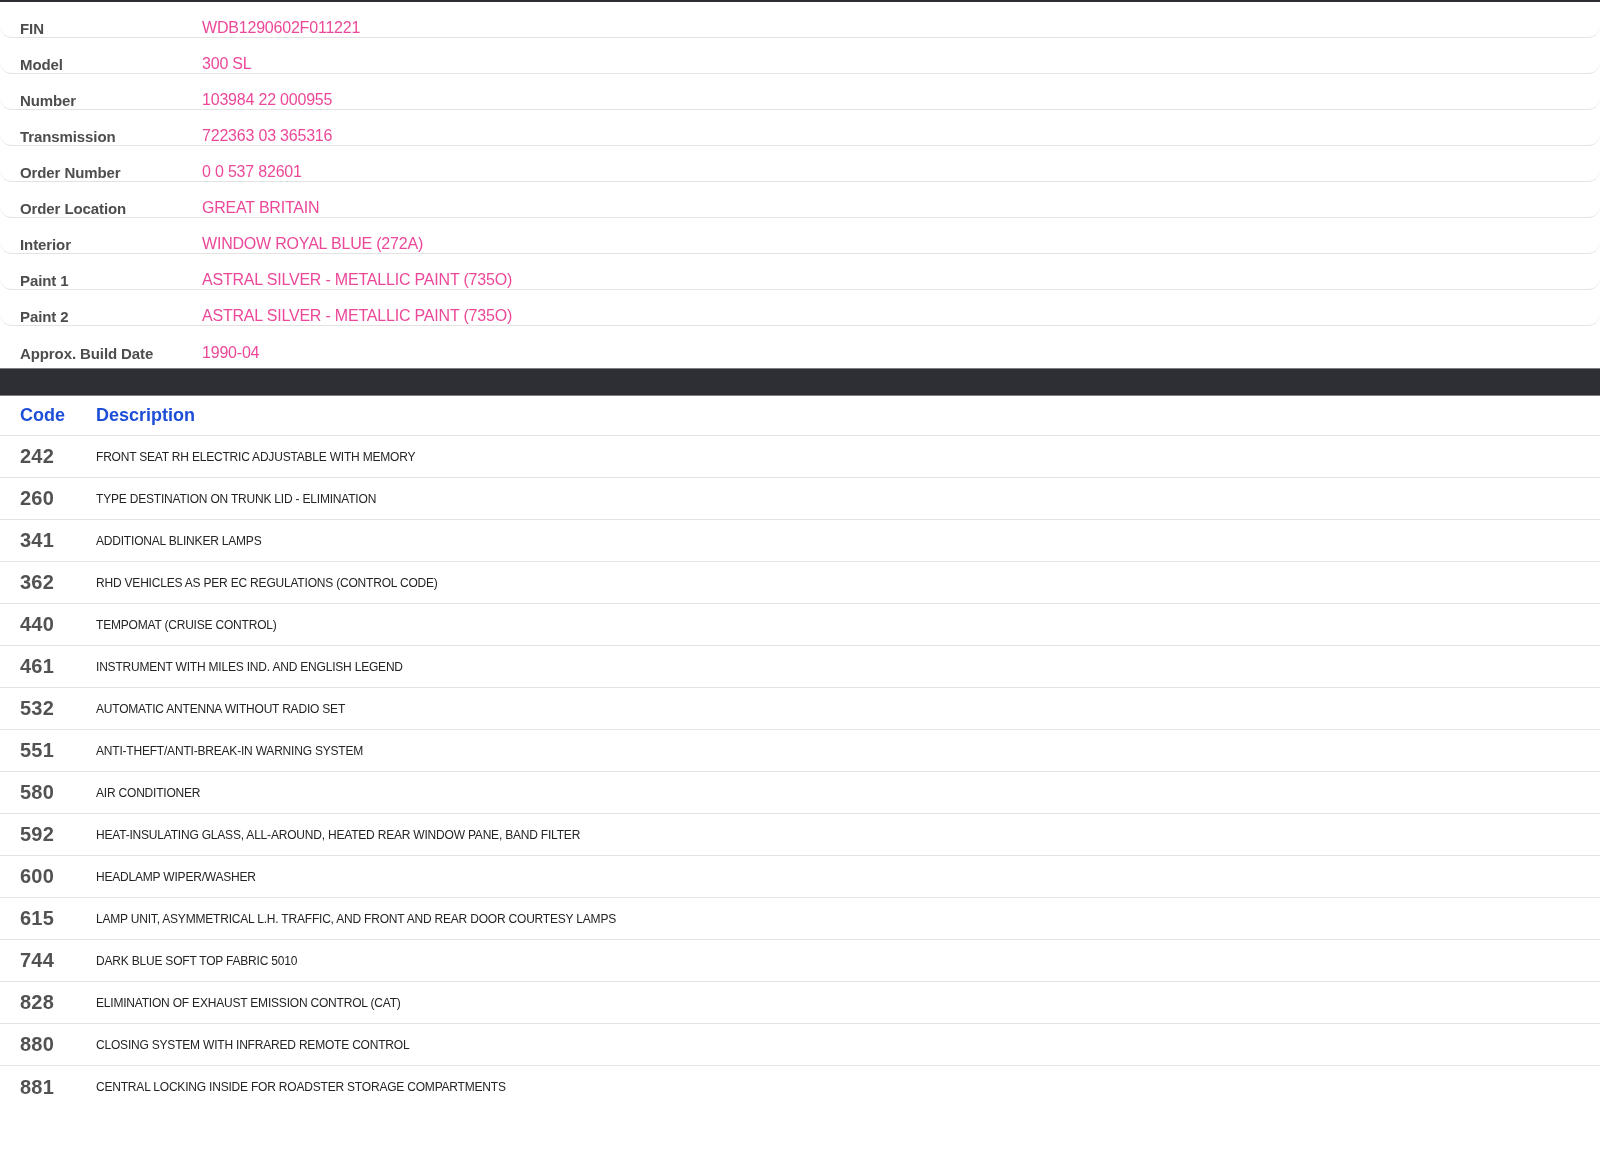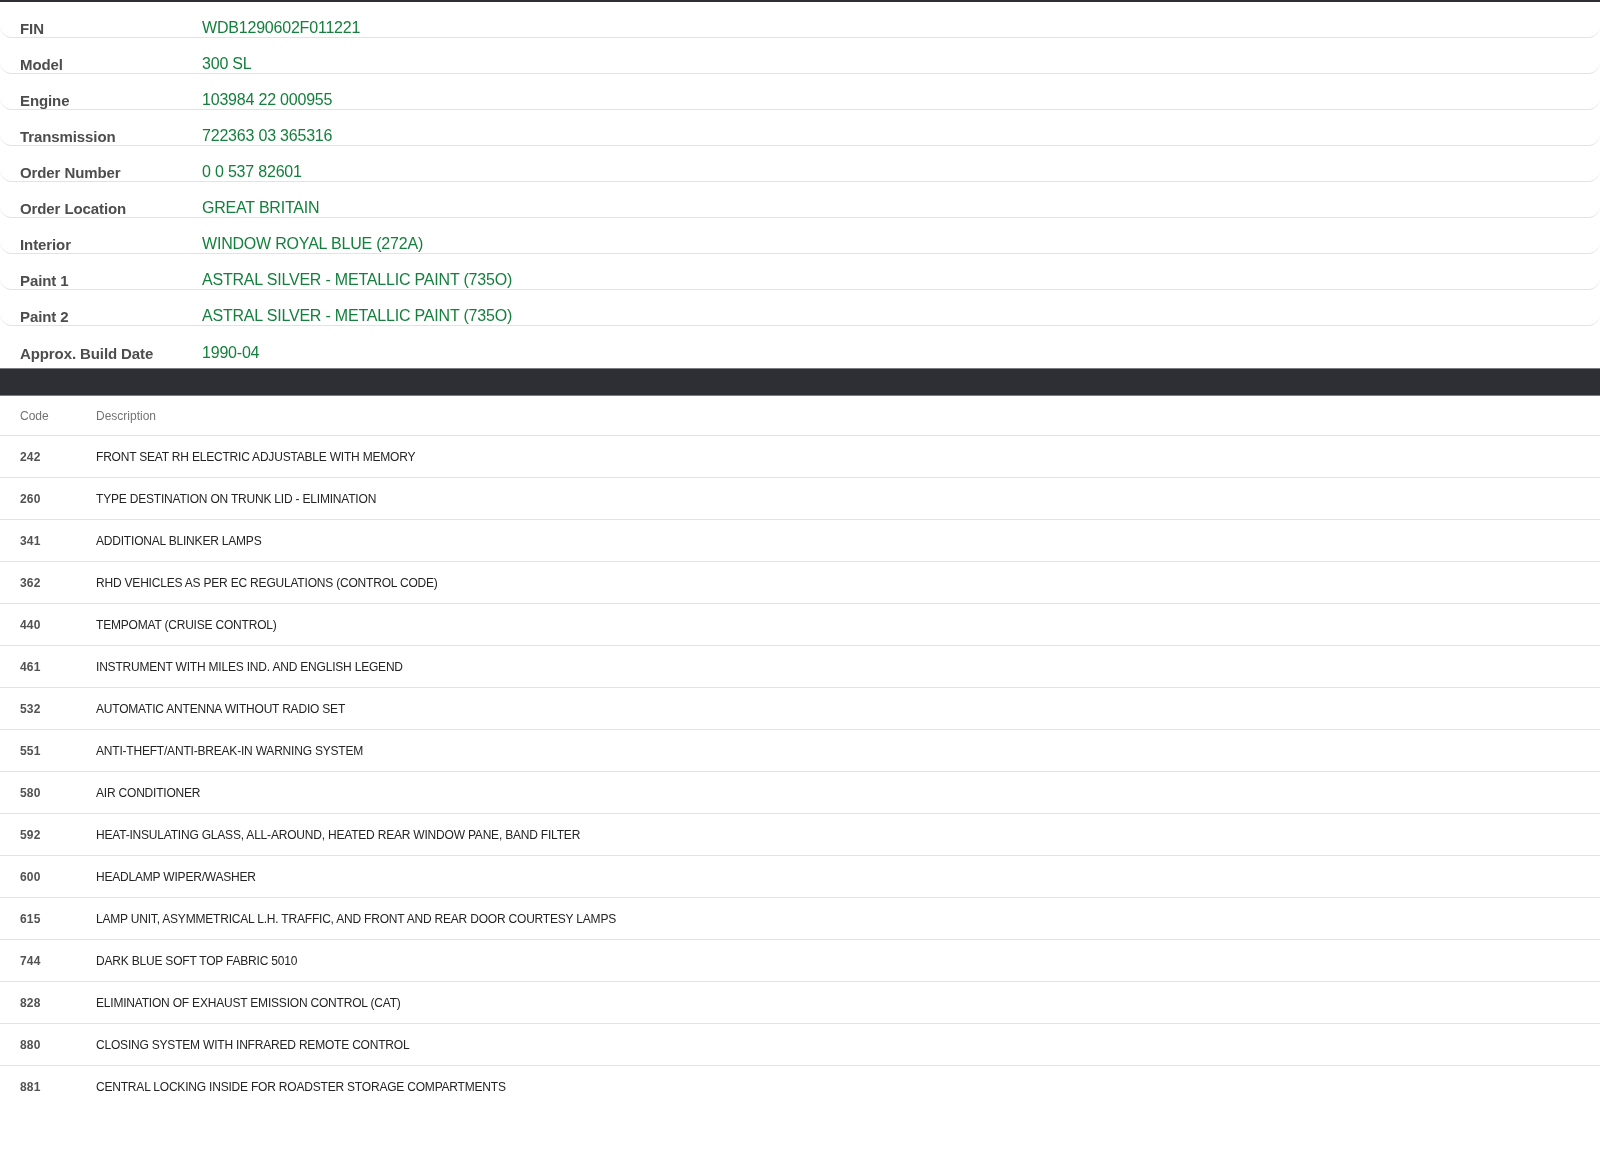--- a/index.html
+++ b/index.html
@@ -31,21 +31,21 @@
     width: 202px;
     padding-left: 20px;
     flex: 0 0 202px;
     font-size: 15px;
     font-weight: 700;
     color: #4d4d4d;
     letter-spacing: -0.1px;
   }
   .info-value {
     font-size: 16px;
-    color: #15803d;
+    color: #ec4899;
     letter-spacing: -0.2px;
   }
 
   
   .divider-bar {
     margin-top: 6px;
     height: 28px;
     background: var(--bar-color, #2d2f35);
     border-top: 1px solid #7b7d83;
     border-bottom: 1px solid #7b7d83;
@@ -54,38 +54,38 @@
   
   .options-table { width: 100%; }
   .opt-header-row {
     display: flex;
     align-items: center;
     height: 40px;
     border-bottom: 1px solid var(--row-border, #e3e3e3);
   }
   .opt-header-row .col-code,
   .opt-header-row .col-desc {
-    font-size: 12px;
-    font-weight: 400;
-    color: #737373;
+    font-size: 18px;
+    font-weight: 700;
+    color: #1d4ed8;
   }
   .opt-row {
     display: flex;
     align-items: center;
     height: 42px;
     border-bottom: 1px solid var(--row-border, #e3e3e3);
   }
   .opt-row:last-child { border-bottom: none; }
   .col-code {
     width: 96px;
     flex: 0 0 96px;
     padding-left: 20px;
   }
   .opt-row .col-code {
-    font-size: 12px;
+    font-size: 20px;
     font-weight: 700;
     color: #525252;
     letter-spacing: 0.2px;
   }
   .col-desc {
     flex: 1 1 auto;
     padding-right: 12px;
   }
   .opt-row .col-desc {
     font-size: 12px;
@@ -101,21 +101,21 @@
   <section class="info-table" id="info-table">
       <div class="info-row">
         <span class="info-label">FIN</span>
         <span class="info-value">WDB1290602F011221</span>
       </div>
       <div class="info-row">
         <span class="info-label">Model</span>
         <span class="info-value">300 SL</span>
       </div>
       <div class="info-row">
-        <span class="info-label">Engine</span>
+        <span class="info-label">Number</span>
         <span class="info-value">103984 22 000955</span>
       </div>
       <div class="info-row">
         <span class="info-label">Transmission</span>
         <span class="info-value">722363 03 365316</span>
       </div>
       <div class="info-row">
         <span class="info-label">Order Number</span>
         <span class="info-value">0 0 537 82601</span>
       </div>

